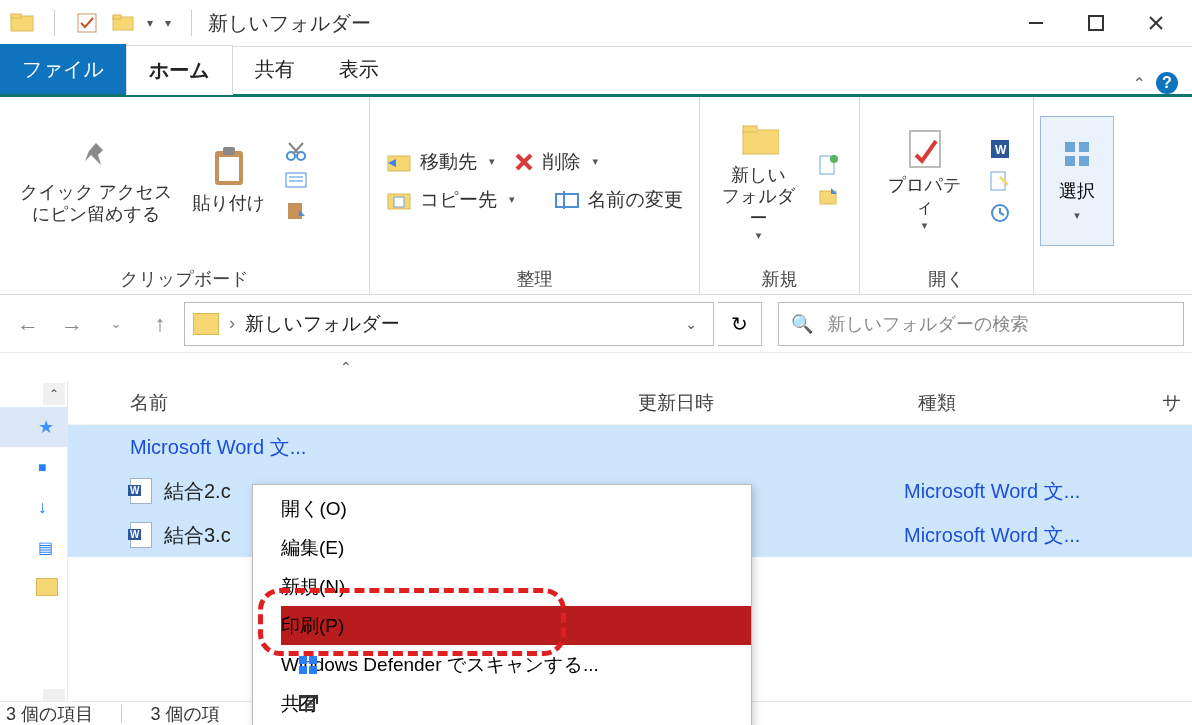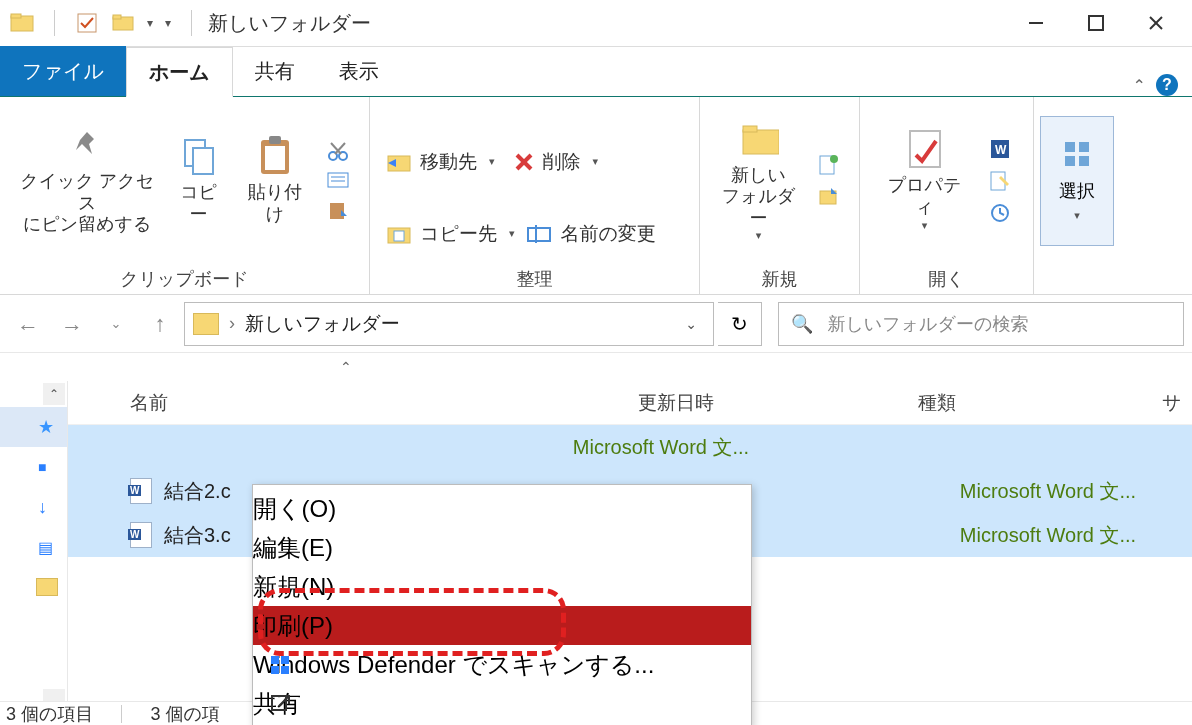--- a/index.html
+++ b/index.html
@@ -8,39 +8,39 @@
 
 .titlebar { height: 47px; display: flex; align-items: center; padding: 0 6px; border-bottom: 1px solid #ddd; }
 .titlebar .qat { display: flex; align-items: center; gap: 12px; padding-left: 4px; }
 .titlebar .qat .ico { width: 24px; height: 24px; display: flex; align-items: center; justify-content: center; }
 .titlebar .sep { width: 1px; height: 26px; background: #ccc; margin: 0 8px; }
 .titlebar .title { font-size: 20px; padding-left: 8px; color: #333; }
 .titlebar .spacer { flex: 1; }
 .titlebar .winbtn { width: 60px; height: 40px; display: flex; align-items: center; justify-content: center; font-size: 18px; }
 
 
-.tabsrow { height: 50px; display: flex; align-items: flex-end; border-bottom: 1px solid #0f766e; background: #fff; }
+.tabsrow { height: 50px; display: flex; align-items: flex-end; border-bottom: 3px solid #0f766e; background: #fff; }
 .tab { height: 50px; padding: 0 22px; display: flex; align-items: center; font-size: 20px; color: #222; }
 .tab.file { background: #0f74bd; color: #fff; }
 .tab.active { border: 1px solid #d8d8d8; border-bottom: 1px solid #fff; background: #fff; position: relative; top: 1px; font-weight: bold; }
 .tabsrow .right { margin-left: auto; display: flex; align-items: center; gap: 10px; padding-right: 14px; }
 .help-badge { width: 22px; height: 22px; border-radius: 50%; background: #0f74bd; color: #fff; display: flex; align-items: center; justify-content: center; font-size: 16px; font-weight: bold; }
 .chev-up { color: #666; font-size: 16px; }
 
 
 .ribbon { height: 198px; display: flex; border-bottom: 1px solid #d8d8d8; }
 .group { border-right: 1px solid #d8d8d8; display: flex; flex-direction: column; }
 .group .body { flex: 1; display: flex; align-items: center; padding: 6px 10px; }
 .group .label { height: 30px; display: flex; align-items: center; justify-content: center; font-size: 18px; color: #444; }
 .bigbtn { display: flex; flex-direction: column; align-items: center; justify-content: center; padding: 4px 10px; text-align: center; }
 .bigbtn .bicon { width: 40px; height: 40px; margin-bottom: 6px; display: flex; align-items: center; justify-content: center; }
 .bigbtn .btxt { font-size: 18px; color: #333; line-height: 1.2; }
 .smallcol { display: flex; flex-direction: column; gap: 6px; padding: 4px 6px; }
 .smallbtn { display: flex; align-items: center; gap: 6px; padding: 2px 4px; font-size: 16px; }
-.rowbtn { display: flex; align-items: center; gap: 8px; padding: 4px 6px; font-size: 19px; color: #333; margin-top: 34px; }
+.rowbtn { display: flex; align-items: center; gap: 8px; padding: 4px 6px; font-size: 19px; color: #333; }
 .rowbtn .drop { font-size: 11px; color: #555; margin-left: 4px; }
 .sel-btn { border: 1px solid #9db8d8; background: #eaf2fb; width: 74px; height: 130px; display: flex; flex-direction: column; align-items: center; justify-content: center; margin: 6px; }
 
 
 .navrow { height: 58px; display: flex; align-items: center; padding: 0 8px; gap: 4px; border-bottom: 1px solid #e8e8e8; }
 .navrow .nbtn { width: 40px; height: 40px; display: flex; align-items: center; justify-content: center; color: #888; font-size: 22px; }
 .addrbox { flex: 1; height: 44px; border: 1px solid #bcbcbc; display: flex; align-items: center; padding: 0 8px; gap: 10px; }
 .addrbox .fico { width: 26px; height: 22px; background: #f7d774; border: 1px solid #d8b95a; }
 .addrbox .crumb { font-size: 19px; color: #222; }
 .addrbox .drop { margin-left: auto; font-size: 14px; color: #555; padding: 0 8px; }
@@ -67,25 +67,25 @@
 .colhead { height: 44px; display: flex; align-items: center; border-bottom: 1px solid #f0f0f0; padding-left: 62px; color: #444; font-size: 19px;}
 .colhead .c1 { width: 508px; }
 .colhead .c2 { width: 280px; }
 .colhead .c3 { flex: 1; }
 .colhead .c4 { width: 30px; }
 .row { height: 44px; display: flex; align-items: center; background: #cde6fc; padding-left: 62px; font-size: 20px; color: #222;}
 .row .fico { width: 22px; height: 26px; background: #fff; border: 1px solid #9eb1c9; margin-right: 12px; position: relative;}
 .row .fico::after { content: "W"; position: absolute; left: -3px; top: 6px; background: #2b579a; color: #fff; font-size: 10px; font-weight: bold; padding: 0 2px;}
 .row .c1 { width: 494px; display: flex; align-items: center; }
 .row .c2 { width: 280px; color: #555; }
-.row .c3 { flex: 1; color: #4d7c0f; text-align: center; }
+.row .c3 { flex: 1; color: #1d4ed8; }
 
 
 .ctxmenu { position: absolute; left: 252px; top: 484px; width: 500px; background: #fff; border: 1px solid #bcbcbc; box-shadow: 2px 2px 8px rgba(0,0,0,0.2); z-index: 20; padding: 4px 0;}
-.ctxmenu .mitem { height: 39px; display: flex; align-items: center; font-size: 24px; position: relative;}
+.ctxmenu .mitem { height: 39px; display: flex; align-items: center; font-size: 19px; position: relative; margin-left: 28px;}
 .ctxmenu .mitem.hl { background: #b91c1c; }
 .ctxmenu .mitem .mi { position: absolute; left: 14px; width: 26px; height: 26px; display: flex; align-items: center; justify-content: center; font-size: 18px;}
 
 .hi-box { position: absolute; left: 258px; top: 588px; width: 308px; height: 68px; border: 5px dashed #e02020; border-radius: 22px; z-index: 30; pointer-events: none;}
 
 
 .status { position: absolute; bottom: 0; left: 0; right: 0; height: 24px; display: flex; align-items: center; padding: 0 6px; gap: 28px; font-size: 18px; color: #333; border-top: 1px solid #e8e8e8; background: #fff;}
 .status .ssep { width: 1px; height: 18px; background: #ccc;}
 
 
@@ -158,29 +158,20 @@
         <span class="bicon">
             <svg width="34" height="34">
               <path d="M17 4 L24 11 L19 16 L22 26 L12 16 L6 22 L10 12 Z" fill="#8a8a8a"></path>
             </svg>
           </span>
         <span class="btxt" style="white-space:pre-line;">クイック アクセス
 にピン留めする</span>
       </div>
       <div class="bigbtn">
         <span class="bicon">
-            <svg width="40" height="40">
-              <rect x="6" y="4" width="20" height="26" fill="#fff" stroke="#6fa6d8" stroke-width="2"></rect>
-              <rect x="14" y="12" width="20" height="26" fill="#fff" stroke="#6fa6d8" stroke-width="2"></rect>
-            </svg>
-          </span>
-        <span class="btxt">コピー</span>
-      </div>
-      <div class="bigbtn">
-        <span class="bicon">
             <svg width="40" height="44">
               <rect x="6" y="6" width="28" height="34" rx="3" fill="#c8905a"></rect>
               <rect x="10" y="12" width="20" height="24" fill="#fff"></rect>
               <rect x="14" y="2" width="12" height="8" rx="2" fill="#888"></rect>
             </svg>
           </span>
         <span class="btxt">貼り付け</span>
       </div>
       <div class="smallcol">
         <span class="smallbtn">
@@ -222,21 +213,21 @@
           </div>
         <div class="rowbtn">
             <svg width="22" height="22">
               <line x1="4" y1="4" x2="18" y2="18" stroke="#d83b3b" stroke-width="4"></line>
               <line x1="18" y1="4" x2="4" y2="18" stroke="#d83b3b" stroke-width="4"></line>
             </svg>
             <span>削除</span>
             <span class="drop">▾</span>
           </div>
       </div>
-      <div style="display:flex; ">
+      <div style="display:flex; justify-content:space-between;">
         <div class="rowbtn">
             <svg width="26" height="22">
               <rect x="2" y="5" width="22" height="15" fill="#f7d774" stroke="#d8b95a"></rect>
               <rect x="8" y="8" width="10" height="10" fill="#fff" stroke="#6fa6d8"></rect>
             </svg>
             <span>コピー先</span>
             <span class="drop">▾</span>
           </div>
         <div class="rowbtn">
             <svg width="26" height="22">

